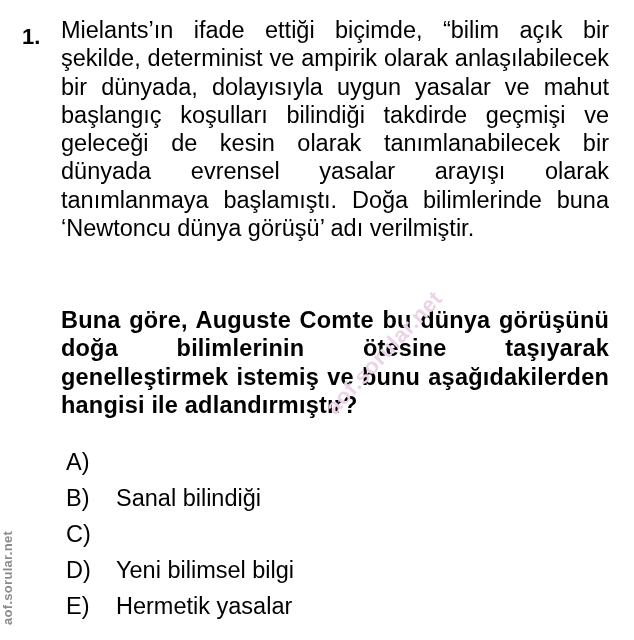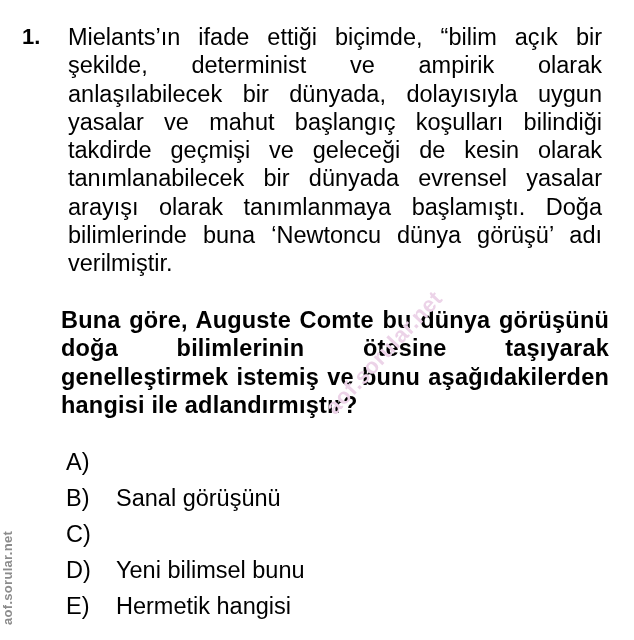--- a/index.html
+++ b/index.html
@@ -1,21 +1,21 @@
 <!DOCTYPE html>
 <html><head>
 <meta charset="utf-8">
 <style>
   html, body { margin: 0; padding: 0; background: #ffffff; }
   body { width: 634px; height: 640px; position: relative; overflow: hidden;
          font-family: "Liberation Sans", sans-serif; color: #000; }
   .qnum { position: absolute; left: 22px; top: 24px; font-size: 22px; font-weight: bold; }
   .stem { position: absolute; left: 61px; top: 16px; width: 548px;
           font-size: 23.5px; line-height: 28.3px; text-align: justify; }
-  .stem p { margin: 7px; text-align-last: left; }
+  .stem p { margin: 0; text-align-last: left; }
   .ask { position: absolute; left: 61px; top: 306px; width: 548px;
          font-size: 23.5px; line-height: 28.3px; font-weight: bold; text-align: justify; letter-spacing: 0.2px; }
   .ask p { margin: 0; text-align-last: left; }
   .options { position: absolute; left: 66px; top: 444px; }
   .opt { display: flex; height: 36px; align-items: center; font-size: 23.5px; }
   .opt .letter { width: 50px; display: inline-block; }
   .wm-diag { position: absolute; left: 330px; top: 398px; font-size: 22px; font-weight: bold;
              color: #ecd3e8; transform: rotate(-47deg); transform-origin: left center;
              letter-spacing: 0.5px; white-space: nowrap; }
   .wm-side { position: absolute; left: 0px; top: 625px; font-size: 13px; font-weight: bold;
@@ -34,29 +34,29 @@
 <div class="ask">
   <p>Buna göre, Auguste Comte bu dünya görüşünü doğa bilimlerinin ötesine taşıyarak genelleştirmek istemiş ve bunu aşağıdakilerden hangisi ile adlandırmıştır?</p>
 </div>
 
 <div class="options">
   <div class="opt">
     <span class="letter">A)</span>
   </div>
   <div class="opt">
     <span class="letter">B)</span>
-    <span>Sanal görüşünü</span>
+    <span>Sanal bilindiği</span>
   </div>
   <div class="opt">
     <span class="letter">C)</span>
   </div>
   <div class="opt">
     <span class="letter">D)</span>
-    <span>Yeni bilimsel bunu</span>
+    <span>Yeni bilimsel bilgi</span>
   </div>
   <div class="opt">
     <span class="letter">E)</span>
-    <span>Hermetik hangisi</span>
+    <span>Hermetik yasalar</span>
   </div>
 </div>
 
 <div class="wm-diag">aof.sorular.net</div>
 <div class="wm-side">aof.sorular.net</div>
 
 </body></html>

